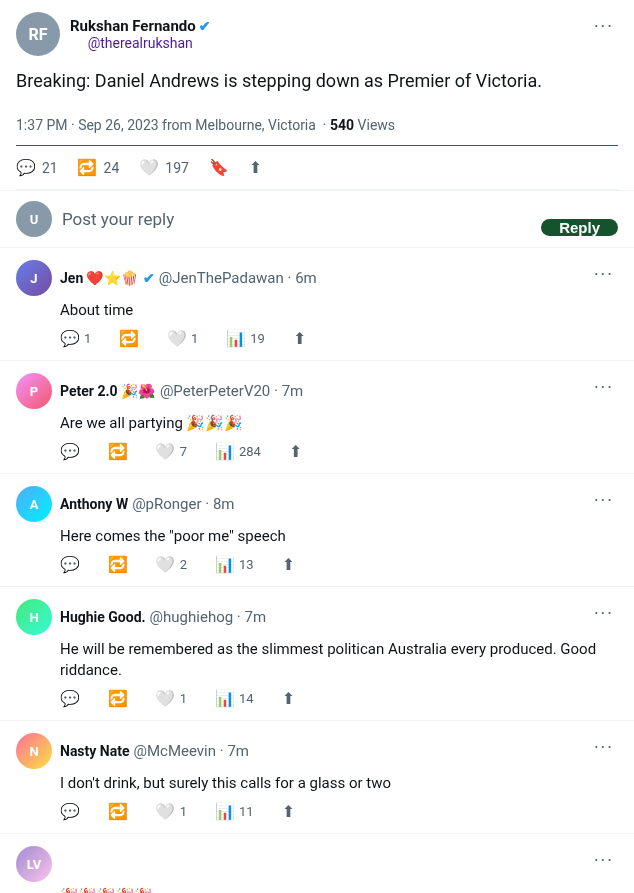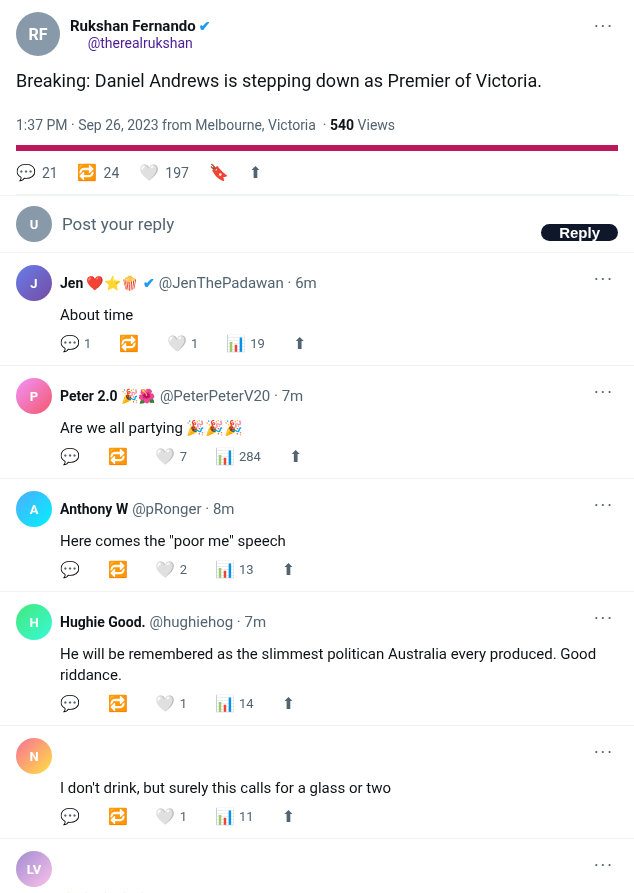--- a/index.html
+++ b/index.html
@@ -71,21 +71,21 @@
     .tweet-content {
       font-size: 18px;
       line-height: 1.4;
       margin: 12px 0;
     }
 
     .tweet-meta {
       color: #536471;
       font-size: 14px;
       padding: 12px 0;
-      border-bottom: 6px solid #be185d;
+      border-bottom: 1px solid #be185d;
     }
 
     .tweet-meta span.views {
       font-weight: 700;
       color: #0f1419;
     }
 
     .tweet-stats {
       display: flex;
       gap: 20px;
@@ -109,21 +109,21 @@
       gap: 10px;
     }
 
     .reply-placeholder {
       flex: 1;
       color: #536471;
       font-size: 17px;
     }
 
     .reply-button {
-      background: #0f172a;
+      background: #14532d;
       color: #fff;
       border: none;
       border-radius: 9999px;
       padding: 0 18px;
       font-size: 15px;
       font-weight: 700;
       cursor: pointer;
       margin-top: 17px;
     }
 
@@ -425,20 +425,27 @@
       </div>
       <div class="action-item">
         <span class="action-icon">⬆</span>
       </div>
     </div>
   </div>
     <div class="reply-item">
     <div class="reply-header">
       <div class="reply-author-row">
         <div class="reply-avatar av5">N</div>
+        <div class="reply-author-info">
+          <div class="reply-name-line">
+            <span>Nasty Nate</span>
+
+            <span class="reply-handle-time">@McMeevin · 7m</span>
+          </div>
+        </div>
       </div>
       <div class="more-btn">···</div>
     </div>
     <div class="reply-content">I don't drink, but surely this calls for a glass or two</div>
     <div class="reply-actions">
       <div class="action-item">
         <span class="action-icon">💬</span>
 
       </div>
       <div class="action-item">

